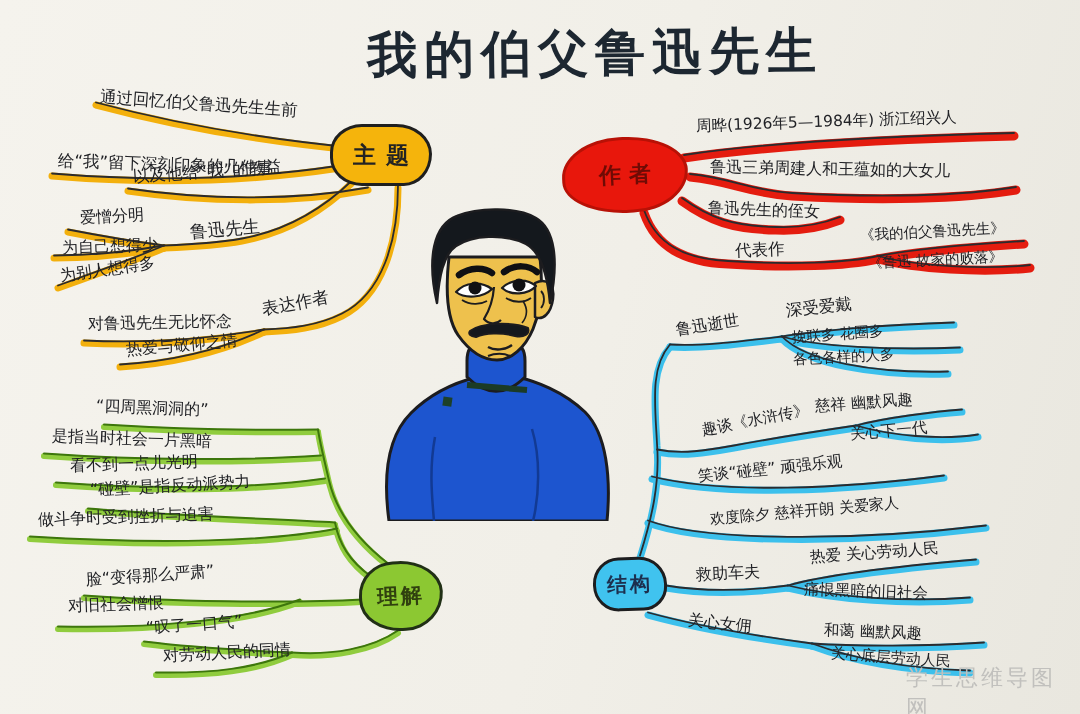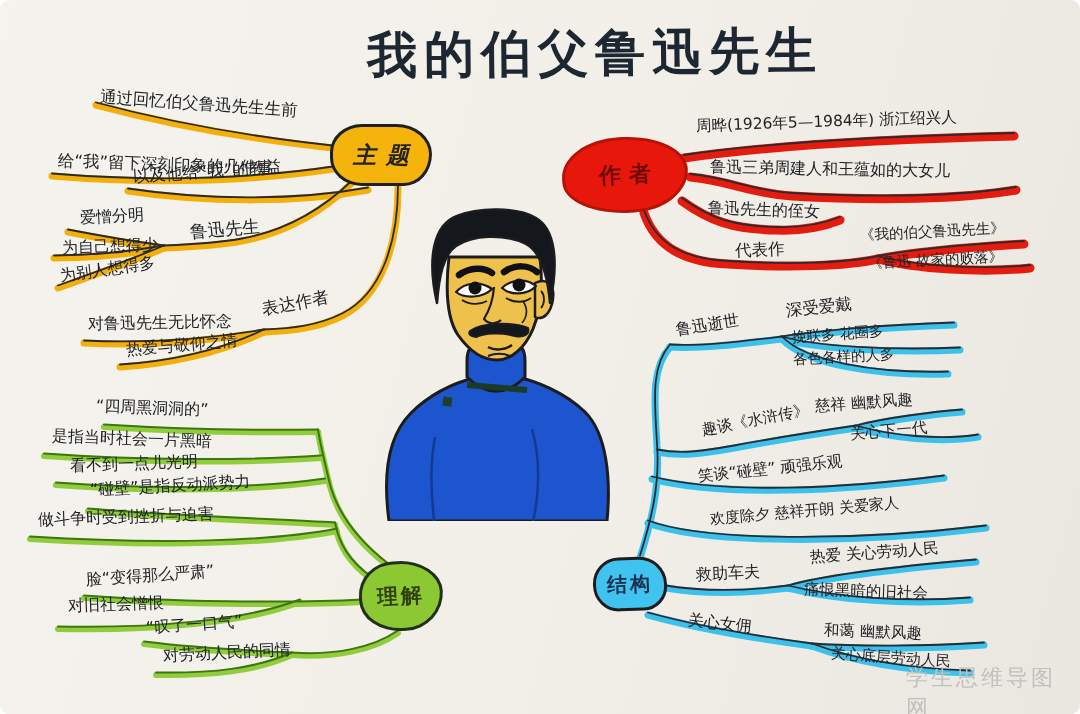--- a/index.html
+++ b/index.html
@@ -1,37 +1,36 @@
 <!DOCTYPE html>
 <html><head>
 <meta charset="utf-8">
 <style>
   html,body{margin:0;padding:0;}
   .canvas{
     position:relative;width:1080px;height:714px;overflow:hidden;
     background:linear-gradient(105deg,#f5f3ed 0%,#f1efe8 55%,#e9e7df 100%);
     font-family:"DejaVu Sans",sans-serif;
-    border-radius:9px;
   }
   svg{display:block;}
   .lines{position:absolute;left:0;top:0;z-index:1;}
   .hl{fill:none;stroke-linecap:round;stroke-linejoin:round;}
   .hl-y{stroke:#f3b00d;stroke-width:7;}
   .hl-r{stroke:#e41c0f;stroke-width:9;}
   .hl-c{stroke:#3cc0ec;stroke-width:7;}
   .hl-g{stroke:#90cc3e;stroke-width:6;}
   .ink{fill:none;stroke:#2b2b2e;stroke-width:1.8;stroke-linecap:round;}
   .ink-g{fill:none;stroke:#3d760c;stroke-width:2;stroke-linecap:round;}
   .node{
     position:absolute;z-index:3;display:flex;align-items:center;justify-content:center;
     font-weight:bold;box-sizing:border-box;
   }
   .node-theme{left:330px;top:124px;width:102px;height:62px;background:#f5b40c;
     border:3px solid #1f1f1f;border-radius:34px 38px 30px 34px/30px 32px 34px 30px;
-    color:#232323;font-size:23px;letter-spacing:10px;padding-left:10px;font-style:italic;}
+    color:#232323;font-size:23px;letter-spacing:10px;padding-left:10px;}
   .node-author{left:562px;top:137px;width:126px;height:76px;background:#e8170c;
     border:3px solid #b81106;border-radius:48% 52% 46% 54%/52% 48% 55% 45%;
     color:#6f0b05;font-size:22px;letter-spacing:8px;padding-left:8px;transform:rotate(-3deg);}
   .node-structure{left:593px;top:557px;width:74px;height:54px;background:#40c3ef;
     border:3px solid #1d1d1f;border-radius:26px 28px 24px 26px;
     color:#1c2f4e;font-size:20px;letter-spacing:3px;transform:rotate(-2deg);}
   .node-understand{left:359px;top:561px;width:84px;height:70px;background:#8cc832;
     border:3px solid #213016;border-radius:42% 52% 46% 50%/48% 46% 54% 46%;
     color:#30400f;font-size:21px;letter-spacing:3px;transform:rotate(-3deg);}
   .lbl{position:absolute;z-index:4;white-space:nowrap;color:#212226;

